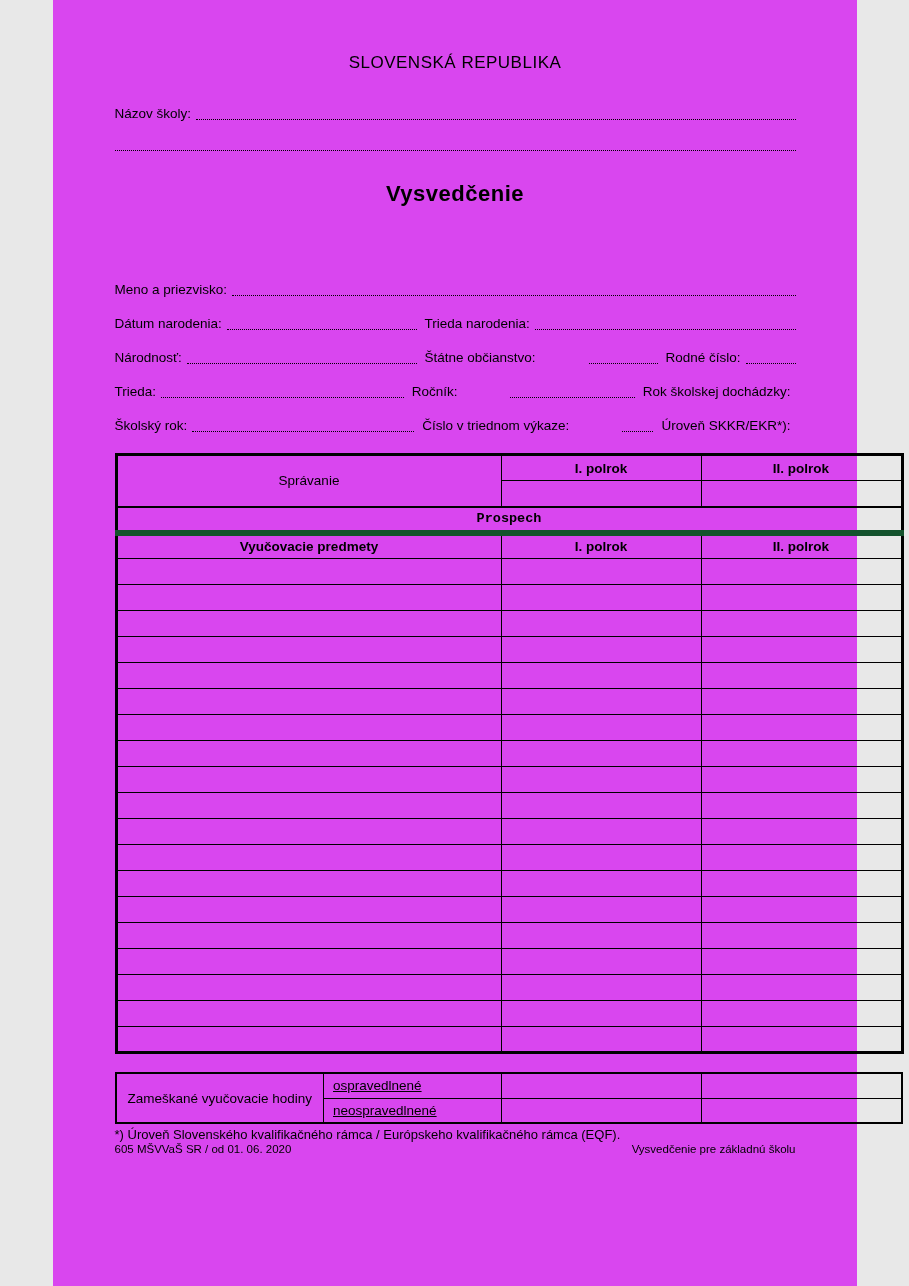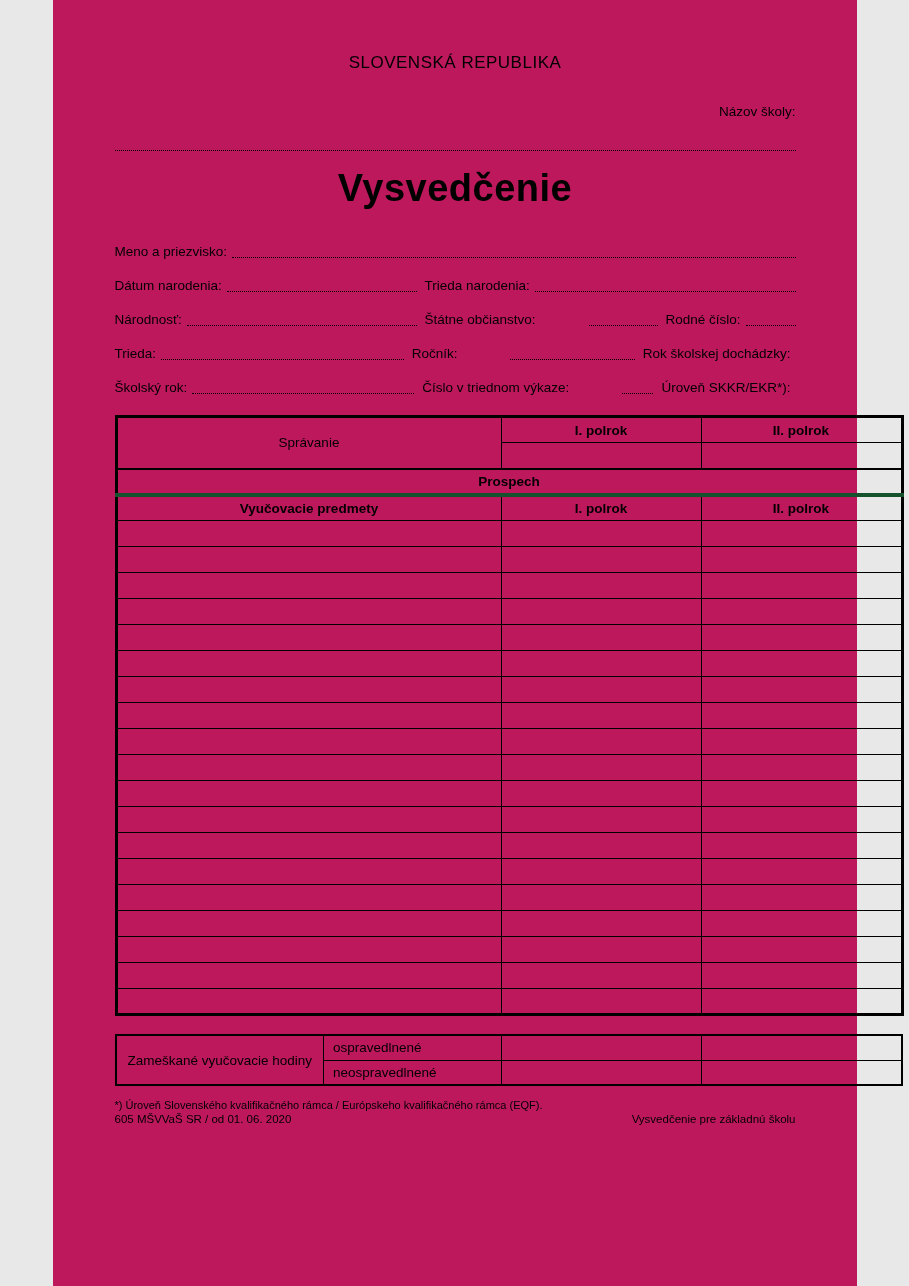--- a/index.html
+++ b/index.html
@@ -1,19 +1,19 @@
 <!DOCTYPE html>
 <html><head>
 <meta charset="utf-8">
 <style>
   * { box-sizing: border-box; margin: 0; padding: 0; }
   html, body { background: #e8e8e8; }
   .page {
     width: 804px; height: 1286px;
-    background: #be185d;
+    background: #d946ef;
     color: #000;
     font-family: "Liberation Sans", "DejaVu Sans", sans-serif;
     padding: 53px 61px 0 62px;
     position: relative;
     margin: 0 auto;
   }
   .country {
     text-align: center;
     font-size: 17px;
     letter-spacing: 0.5px;
@@ -35,49 +35,49 @@
   .seg .dots { margin-right: 8px; }
   .seg-1 { width: 310px; }
   .seg-2 { width: 241px; gap: 48px; }
   .seg-f { flex: 1; }
   .seg-f .dots { margin-right: 0; }
   .dotline {
     height: 0;
     border-bottom: 1.7px dotted #000;
     margin-top: 27px;
   }
-  .nazov-row { margin-top: 30px; flex-direction: column; }
+  .nazov-row { margin-top: 30px; }
   .doc-title {
-    margin-top: 20px;
+    margin-top: 26px;
     text-align: center;
-    font-size: 38px;
+    font-size: 22px;
     font-weight: bold;
     line-height: 34px;
     letter-spacing: 0.5px;
   }
-  .meno-row { margin-top: 36px; }
+  .meno-row { margin-top: 68px; }
   .mt14 { margin-top: 14px; }
 
   table { border-collapse: collapse; table-layout: fixed; width: 786px; }
   .grades { margin-top: 18px; border: 3px solid #000; }
   .grades td { border: 1.5px solid #000; font-size: 13.5px; }
   .center { text-align: center; vertical-align: middle; }
   .bold { font-weight: bold; }
   .r-beh-head td { height: 32px; }
   .r-beh-empty td { height: 36px; }
-  .r-prospech td { height: 34px; border-top: 2px solid #000; border-bottom: 4px solid #14532d; }
+  .r-prospech td { height: 34px; border-top: 2px solid #000; border-bottom: 6px solid #14532d; font-family: Liberation Mono, monospace; }
   .r-subj-head td { height: 32px; }
   .grades tbody td { height: 26px; }
 
   .absence { margin-top: 18px; border: 2.5px solid #000; }
   .absence td { border: 1.5px solid #000; font-size: 13.5px; height: 25px; vertical-align: middle; }
   .absence .label-cell { text-align: center; }
-  .absence .opt-cell { padding-left: 9px; }
-
-  .footnote { margin-top: 12px; font-size: 11px; line-height: 14px; }
+  .absence .opt-cell { padding-left: 9px; text-decoration: underline; }
+
+  .footnote { margin-top: 4px; font-size: 13px; line-height: 14px; }
   .page-footer {
     margin-top: 0;
     display: flex;
     justify-content: space-between;
     font-size: 11.5px;
     line-height: 14px;
   }
 </style>
 </head>
 <body>

